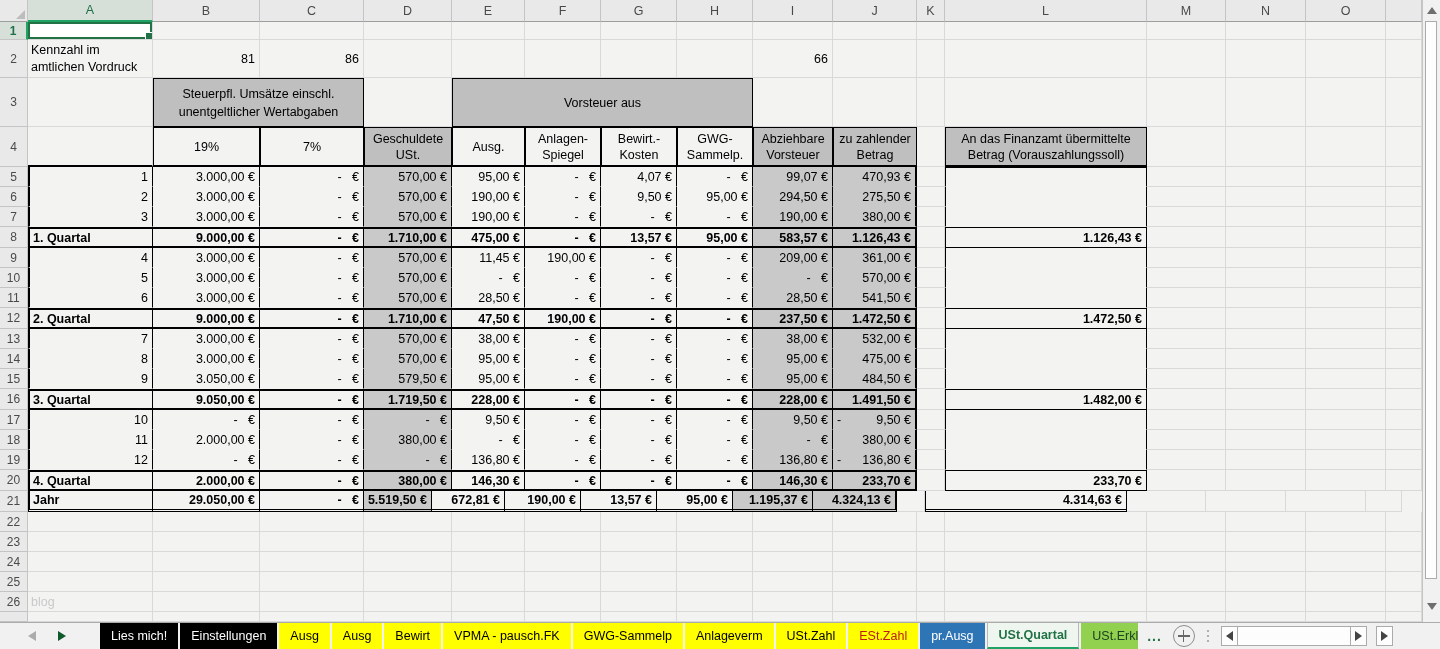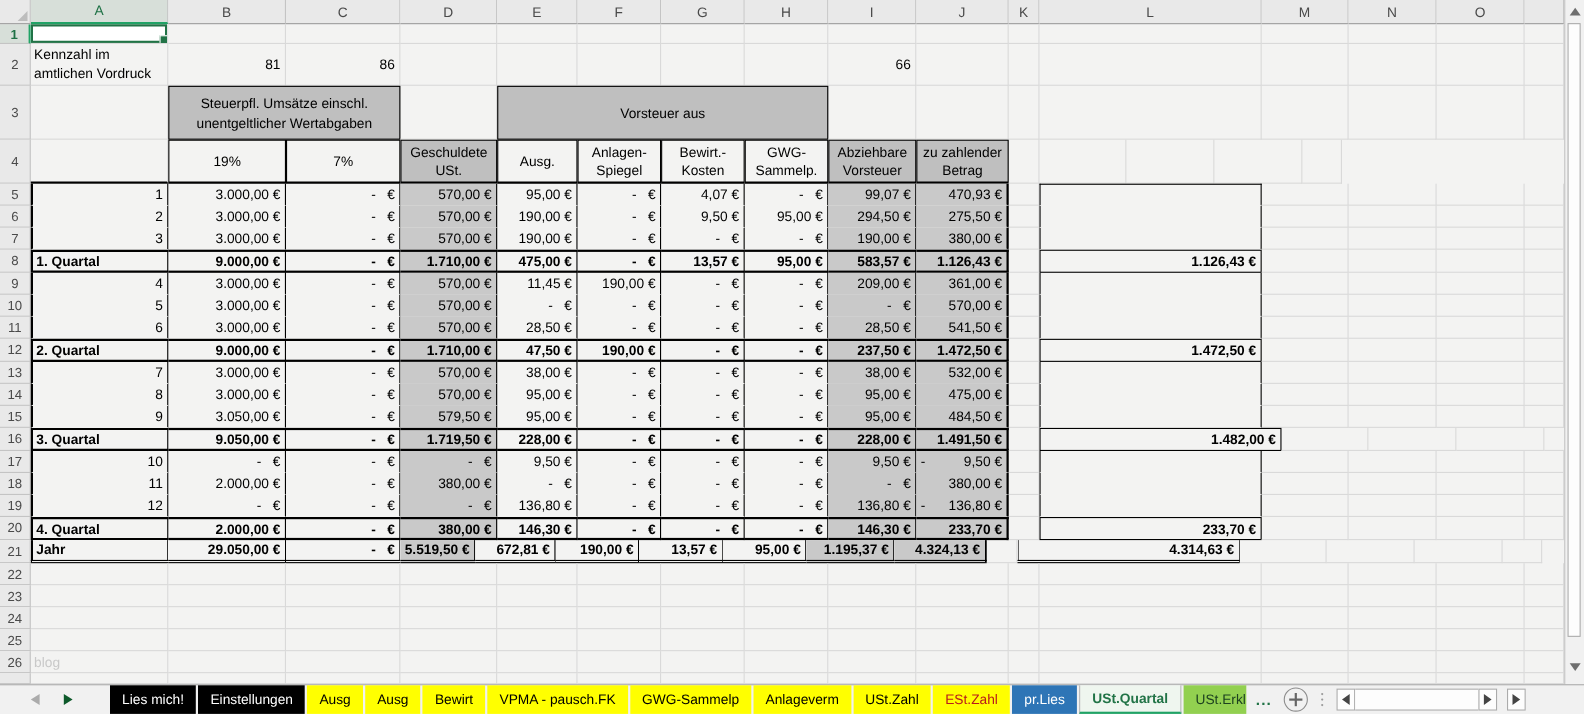--- a/index.html
+++ b/index.html
@@ -160,20 +160,22 @@
 Spiegel</div>
         <div class="cell h4" style="width: 76px;">Bewirt.-
 Kosten</div>
         <div class="cell h4" style="width: 76px;">GWG-
 Sammelp.</div>
         <div class="cell h4 grayh" style="width: 80px;">Abziehbare
 Vorsteuer</div>
         <div class="cell h4 grayh" style="width: 84px;">zu zahlender
 Betrag</div>
         <div class="cell" style="width: 28px;"></div>
+        <div class="cell h4 grayh" style="width: 202px;">An das Finanzamt übermittelte
+Betrag (Vorauszahlungssoll)</div>
         <div class="cell" style="width: 79px;"></div>
         <div class="cell" style="width: 80px;"></div>
         <div class="cell" style="width: 80px;"></div>
         <div class="cell" style="width: 36px;"></div>
       </div>
       <div class="g-row" style="height: 20px;">
         <div class="rowhdr">5</div>
         <div class="cell vb bl2 num" style="width: 125px;">1</div>
         <div class="cell vb num" style="width: 107px;">3.000,00 €</div>
         <div class="cell vb num" style="width: 104px;">-&nbsp;&nbsp;&nbsp;€</div>
@@ -387,21 +389,21 @@
         <div class="cell vb num st bold" style="width: 107px;">9.050,00 €</div>
         <div class="cell vb num st bold" style="width: 104px;">-&nbsp;&nbsp;&nbsp;€</div>
         <div class="cell vb num grayd st bold" style="width: 88px;">1.719,50 €</div>
         <div class="cell vb num st bold" style="width: 73px;">228,00 €</div>
         <div class="cell vb num st bold" style="width: 76px;">-&nbsp;&nbsp;&nbsp;€</div>
         <div class="cell vb num st bold" style="width: 76px;">-&nbsp;&nbsp;&nbsp;€</div>
         <div class="cell vb num st bold" style="width: 76px;">-&nbsp;&nbsp;&nbsp;€</div>
         <div class="cell vb num grayd st bold" style="width: 80px;">228,00 €</div>
         <div class="cell vb num grayd br2 st bold" style="width: 84px;">1.491,50 €</div>
         <div class="cell" style="width: 28px;"></div>
-        <div class="cell lcol num bold lsum" style="width: 220px;">1.482,00 €</div>
+        <div class="cell lcol num bold lsum" style="width: 202px;">1.482,00 €</div>
         <div class="cell" style="width: 79px;"></div>
         <div class="cell" style="width: 80px;"></div>
         <div class="cell" style="width: 80px;"></div>
         <div class="cell" style="width: 36px;"></div>
       </div>
       <div class="g-row" style="height: 20px;">
         <div class="rowhdr">17</div>
         <div class="cell vb bl2 num" style="width: 125px;">10</div>
         <div class="cell vb num" style="width: 107px;">-&nbsp;&nbsp;&nbsp;€</div>
         <div class="cell vb num" style="width: 104px;">-&nbsp;&nbsp;&nbsp;€</div>
@@ -630,21 +632,21 @@
         <div class="tab" style="background: rgb(0, 0, 0); color: rgb(255, 255, 255);">Lies mich!</div>
         <div class="tab" style="background: rgb(0, 0, 0); color: rgb(255, 255, 255);">Einstellungen</div>
         <div class="tab" style="background: rgb(255, 255, 0); color: rgb(0, 0, 0);">Ausg</div>
         <div class="tab" style="background: rgb(255, 255, 0); color: rgb(0, 0, 0);">Ausg</div>
         <div class="tab" style="background: rgb(255, 255, 0); color: rgb(0, 0, 0);">Bewirt</div>
         <div class="tab" style="background: rgb(255, 255, 0); color: rgb(0, 0, 0);">VPMA - pausch.FK</div>
         <div class="tab" style="background: rgb(255, 255, 0); color: rgb(0, 0, 0);">GWG-Sammelp</div>
         <div class="tab" style="background: rgb(255, 255, 0); color: rgb(0, 0, 0);">Anlageverm</div>
         <div class="tab" style="background: rgb(255, 255, 0); color: rgb(0, 0, 0);">USt.Zahl</div>
         <div class="tab" style="background: rgb(255, 255, 0); color: #b91c1c;">ESt.Zahl</div>
-        <div class="tab" style="background: rgb(46, 117, 182); color: rgb(255, 255, 255);">pr.Lies</div>
+        <div class="tab" style="background: rgb(46, 117, 182); color: rgb(255, 255, 255);">pr.Ausg</div>
         <div class="tab active" style="background: rgb(239, 246, 239); color: rgb(33, 115, 70);">USt.Quartal</div>
         <div class="tab trunc" style="background: rgb(146, 208, 80); color: rgb(29, 66, 32);">USt.Erkl</div>
       </div>
     <span id="ovf">...</span>
     <div class="plusbtn">
         <i class="ph"></i>
         <i class="pv"></i>
       </div>
     <div class="dots">
         <b></b>

